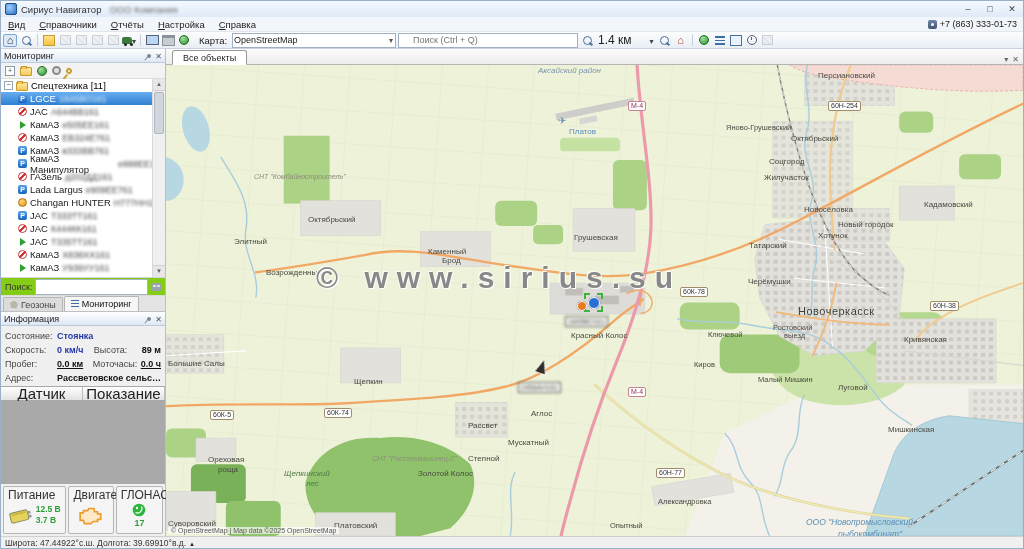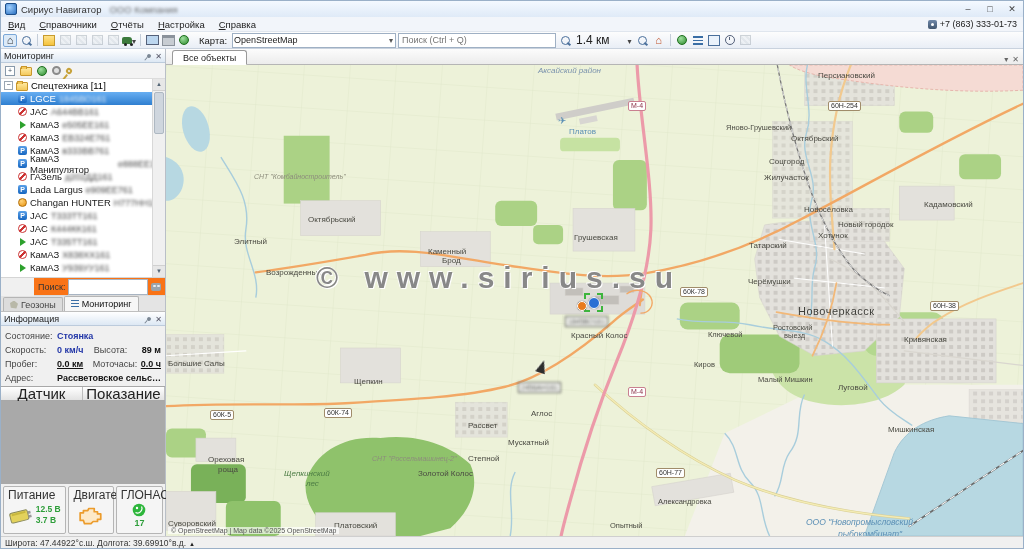--- a/index.html
+++ b/index.html
@@ -36,21 +36,21 @@
   .ticon-truck{width:12px;height:7px;background:#3c7a3c;border-radius:2px 3px 1px 1px;position:relative;}
   .ticon-truck::after{content:"";position:absolute;left:2px;bottom:-2px;width:3px;height:3px;background:#222;border-radius:50%;box-shadow:6px 0 0 #222;}
   .caret::before{content:"▾";font-size:8px;color:#444;}
   .ticon-monitor{width:11px;height:8px;border:1px solid #55617a;background:#bcd6ef;}
   .ticon-printer{width:11px;height:7px;background:#c7ccd2;border:1px solid #8b929b;border-top-width:3px;}
   .ticon-basket{width:10px;height:10px;border-radius:50%;background:radial-gradient(circle at 35% 30%,#9fe09f,#2e8b2e);border:1px solid #1c6e1c;box-sizing:border-box;}
   .tsep{width:1px;height:12px;background:#c4cdd8;margin:0 2px;}
   .map-select-label{font-size:9.5px;color:#222;padding:0 3px 0 6px;}
   .map-select{width:160px;height:13px;background:#fff;border:1px solid #9fb0c4;font-size:9px;color:#222;display:flex;align-items:center;padding:0 1px;position:relative;}
   .map-select::after{content:"▾";position:absolute;right:2px;font-size:8px;color:#555;}
-  .search-input{width:150px;height:13px;border:1px solid #9fb0c4;font-size:9px;padding:0 3px;color:#333;font-family:"Liberation Sans",sans-serif;}
+  .search-input{width:150px;height:13px;border:1px solid #9fb0c4;font-size:9px;padding:0 14px;color:#333;font-family:"Liberation Sans",sans-serif;}
   .scale-drop{display:flex;align-items:center;font-size:12px;color:#222;gap:18px;padding:0 2px;}
   .ticon-list{width:10px;height:9px;background:repeating-linear-gradient(#3a6ea5 0 1.5px,transparent 1.5px 3.5px);}
   .ticon-full{width:10px;height:9px;border:1px solid #4a6f9b;background:#eaf2fb;}
   .ticon-clock{width:10px;height:10px;border-radius:50%;border:1.4px solid #55617a;position:relative;box-sizing:border-box;}
   .ticon-clock::after{content:"";position:absolute;left:3px;top:1px;width:1.4px;height:3.4px;background:#55617a;}
   
   .main{flex:1;display:flex;min-height:0;}
   .sidebar{width:164px;flex:0 0 auto;background:#f0f0f0;border-right:1px solid #b9bfc7;display:flex;flex-direction:column;min-height:0;}
   .panel-header{height:13px;background:linear-gradient(#ffffff,#dde8f4);border-bottom:1px solid #bccbdc;display:flex;align-items:center;font-size:9px;color:#222;padding:0 3px;flex:0 0 auto;}
   .ph-tools{margin-left:auto;display:flex;align-items:center;gap:4px;}
@@ -80,21 +80,21 @@
   .moving .vstat::before{content:"";position:absolute;left:2px;top:1px;border-left:6px solid #2da12d;border-top:4px solid transparent;border-bottom:4px solid transparent;}
   .warning .vstat{border-radius:50%;background:radial-gradient(circle at 35% 30%,#ffd37a,#e8930f);border:1px solid #b36f08;box-sizing:border-box;}
   .vplate{font-size:9px;}
   .tree-scroll{position:absolute;right:0;top:0;width:12px;height:100%;background:#f0f0f0;border-left:1px solid #d8d8d8;}
   .ts-btn{height:11px;font-size:6px;color:#567;text-align:center;line-height:11px;background:#e7e7e7;border-bottom:1px solid #d0d0d0;}
   .ts-btn.up::before{content:"▲";}
   .ts-btn.down::before{content:"▼";}
   .ts-btn.down{position:absolute;bottom:0;width:100%;border-top:1px solid #d0d0d0;border-bottom:none;}
   .ts-thumb{margin:1px;height:40px;background:#cfd6de;border:1px solid #aeb8c2;border-radius:2px;}
   
-  .search-row{height:17px;display:flex;align-items:center;gap:3px;padding:0 4px;background:#f97316;border-bottom:1px solid #dadada;flex:0 0 auto;margin-left:33px;}
+  .search-row{height:17px;display:flex;align-items:center;gap:3px;padding:0 4px;background:#84cc16;border-bottom:1px solid #dadada;flex:0 0 auto;}
   .search-row label{font-size:9px;color:#333;}
   .side-search{flex:1;height:12px;border:1px solid #a8b4c2;background:#fff;font-size:9px;min-width:0;font-family:"Liberation Sans",sans-serif;}
   .binoc{width:10px;height:8px;background:#9aa4ad;border-radius:2px;position:relative;}
   .binoc::after{content:"";position:absolute;left:2px;top:2px;width:2.5px;height:2.5px;border-radius:50%;background:#e8ecef;box-shadow:4px 0 0 #e8ecef;}
   .side-tabs{height:15px;display:flex;align-items:flex-end;background:#e4e4e4;border-bottom:1px solid #bfbfbf;padding-left:2px;gap:1px;flex:0 0 auto;}
   .stab{height:13px;display:flex;align-items:center;gap:3px;padding:0 6px;font-size:9px;color:#444;background:#dcdcdc;border:1px solid #b5b5b5;border-bottom:none;border-radius:2px 2px 0 0;}
   .stab.selected{background:#f6f6f6;height:14px;color:#111;}
   .stab-ico{width:8px;height:8px;}
   .stab.geo .stab-ico{background:#b8b8a8;clip-path:polygon(0 30%,50% 0,100% 40%,80% 100%,10% 90%);}
   .stab.mon .stab-ico{background:repeating-linear-gradient(#3a6ea5 0 1.4px,transparent 1.4px 3px);}

